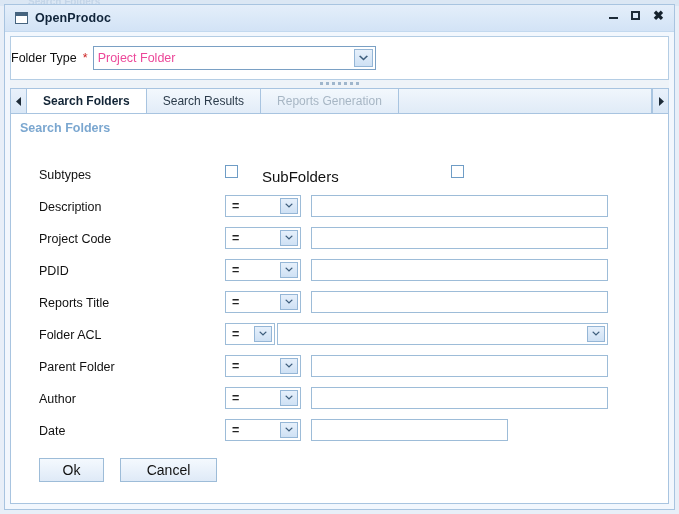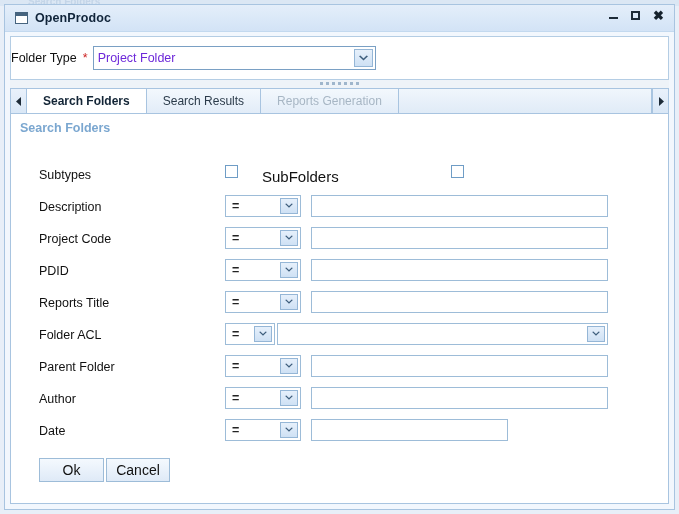--- a/index.html
+++ b/index.html
@@ -93,21 +93,21 @@
   #ft-star { color: #cc2222; margin: 0 5px 0 6px; font-size: 12.5px; line-height: 1; }
   #ft-combo {
     width: 283px; height: 24px;
     border: 1px solid #7aa0c4;
     background: #fff;
     display: flex; align-items: center;
     box-sizing: border-box;
     position: relative;
   }
   #ft-value {
-    padding-left: 4px; font-size: 12.5px; color: #6d28d9;
+    padding-left: 4px; font-size: 12.5px; color: #ec4899;
     flex: 1 1 auto; white-space: nowrap; overflow: hidden;
   }
   #ft-caret-wrap {
     position: absolute; right: 2px; top: 2px;
     width: 19px; height: 18px;
   }
   .caret-btn {
     background: linear-gradient(to bottom,#e6f0fb,#cfe1f4);
     border: 1px solid #95b6d6;
     box-sizing: border-box;
@@ -250,21 +250,21 @@
     position: absolute; top: 4px;
     height: 24px;
     border: 1px solid #9dbcd8;
     background: linear-gradient(to bottom,#f4f9fe,#dfeaf7);
     box-sizing: border-box;
     display: flex; align-items: center; justify-content: center;
     font-size: 14px; color: #111;
     cursor: default;
   }
   #btn-ok { left: 28px; width: 65px; }
-  #btn-cancel { left: 95px; width: 64px; }
+  #btn-cancel { left: 109px; width: 97px; }
 </style>
 </head>
 <body>
 
 <div id="bg-strip">
   <span class="ghost">Search Folders</span>
 </div>
 
 <div id="window">
 

